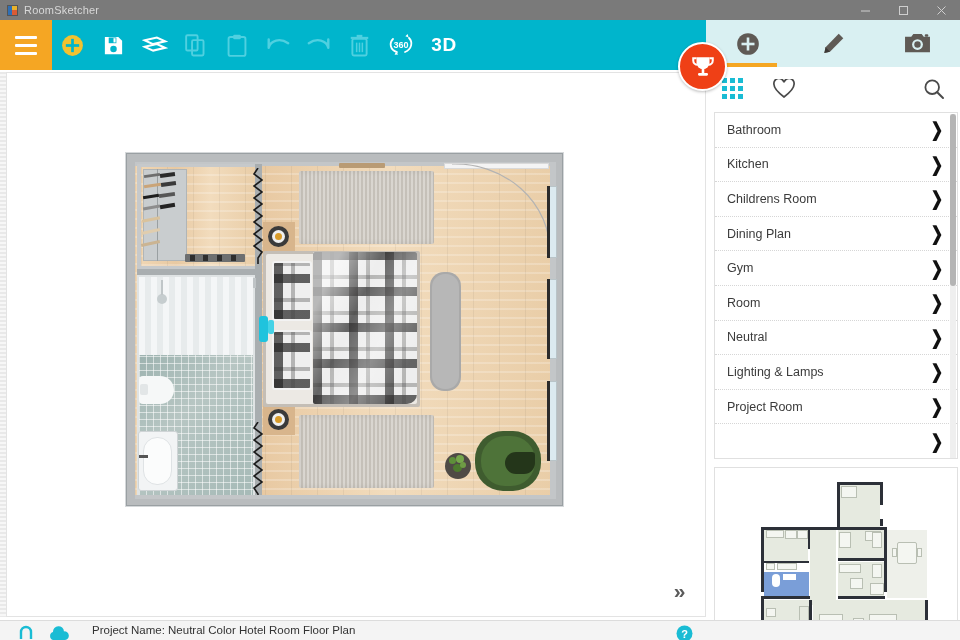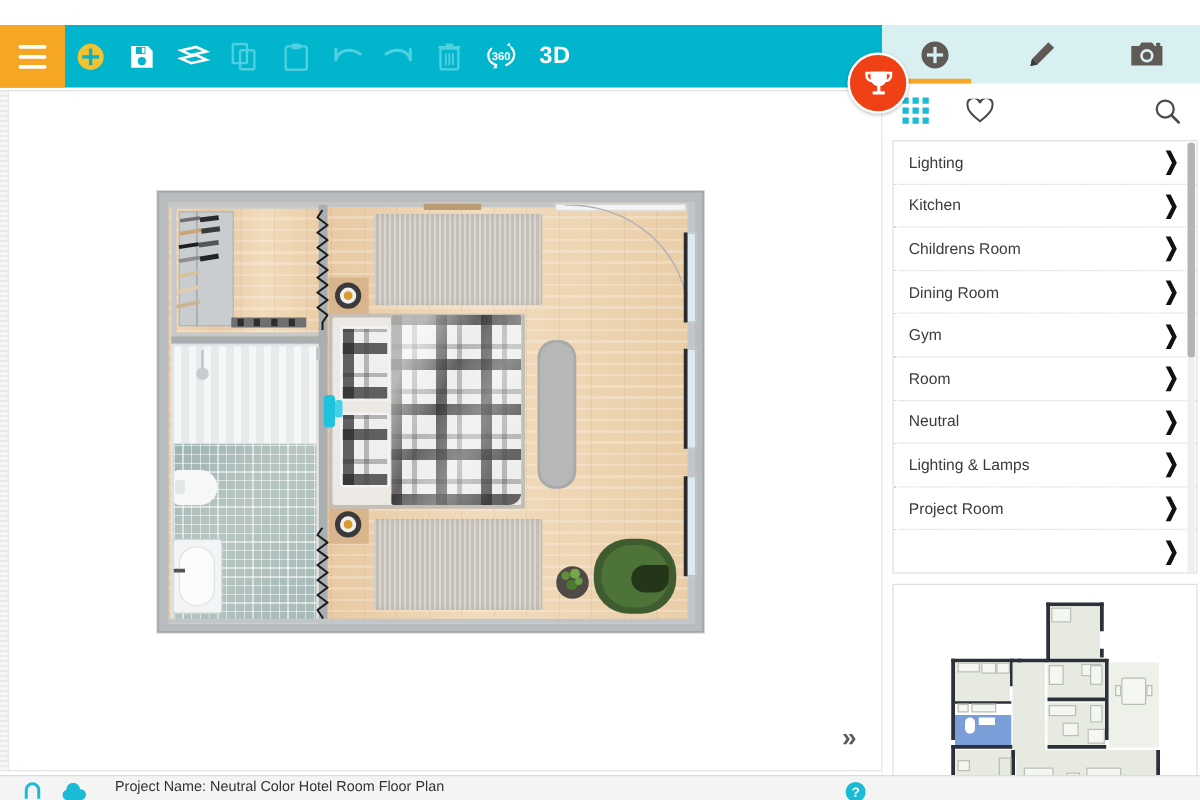--- a/index.html
+++ b/index.html
@@ -192,20 +192,46 @@
   .sb-icon { position: absolute; }
   .panel-divider {
     position: absolute; left: 706px; top: 20px; width: 1px; height: 620px; background: #d3d3d3;
   }
 </style>
 </head>
 <body>
 
 <div id="app">
 
+  <div class="titlebar">
+    <span class="app-icon">
+      <i></i>
+        <i></i>
+        <i></i>
+    </span>
+    <span class="title-text">RoomSketcher</span>
+    <div class="win-btns">
+      <div class="win-btn">
+        <svg width="11" height="11" viewBox="0 0 11 11">
+            <line x1="1" y1="6" x2="10" y2="6" stroke="#cfcfcf" stroke-width="1"></line>
+          </svg>
+      </div>
+      <div class="win-btn">
+        <svg width="11" height="11" viewBox="0 0 11 11">
+            <rect x="1.5" y="1.5" width="8" height="8" fill="none" stroke="#cfcfcf" stroke-width="1"></rect>
+          </svg>
+      </div>
+      <div class="win-btn">
+        <svg width="11" height="11" viewBox="0 0 11 11">
+            <line x1="1.5" y1="1.5" x2="9.5" y2="9.5" stroke="#cfcfcf" stroke-width="1"></line>
+            <line x1="9.5" y1="1.5" x2="1.5" y2="9.5" stroke="#cfcfcf" stroke-width="1"></line>
+          </svg>
+      </div>
+    </div>
+  </div>
 
   <div class="toolbar">
     <div class="hamburger">
       <span></span>
         <span></span>
         <span></span>
     </div>
 
     <div class="tool">
       <svg width="25" height="25" viewBox="0 0 24 24">
@@ -471,33 +497,33 @@
       <div class="fb-icon">
         <svg width="22" height="22" viewBox="0 0 22 22">
           <circle cx="9.2" cy="9.2" r="6.8" fill="none" stroke="#4a4a4a" stroke-width="1.8"></circle>
           <line x1="14.2" y1="14.2" x2="20" y2="20" stroke="#4a4a4a" stroke-width="2" stroke-linecap="round"></line>
         </svg>
       </div>
     </div>
 
     <div class="cat-list">
       <div class="cat-row">
-        <span class="cat-label">Lighting</span>
+        <span class="cat-label">Bathroom</span>
         <span class="cat-chevron">❯</span>
       </div>
       <div class="cat-row">
         <span class="cat-label">Kitchen</span>
         <span class="cat-chevron">❯</span>
       </div>
       <div class="cat-row">
         <span class="cat-label">Childrens Room</span>
         <span class="cat-chevron">❯</span>
       </div>
       <div class="cat-row">
-        <span class="cat-label">Dining Room</span>
+        <span class="cat-label">Dining Plan</span>
         <span class="cat-chevron">❯</span>
       </div>
       <div class="cat-row">
         <span class="cat-label">Gym</span>
         <span class="cat-chevron">❯</span>
       </div>
       <div class="cat-row">
         <span class="cat-label">Room</span>
         <span class="cat-chevron">❯</span>
       </div>

